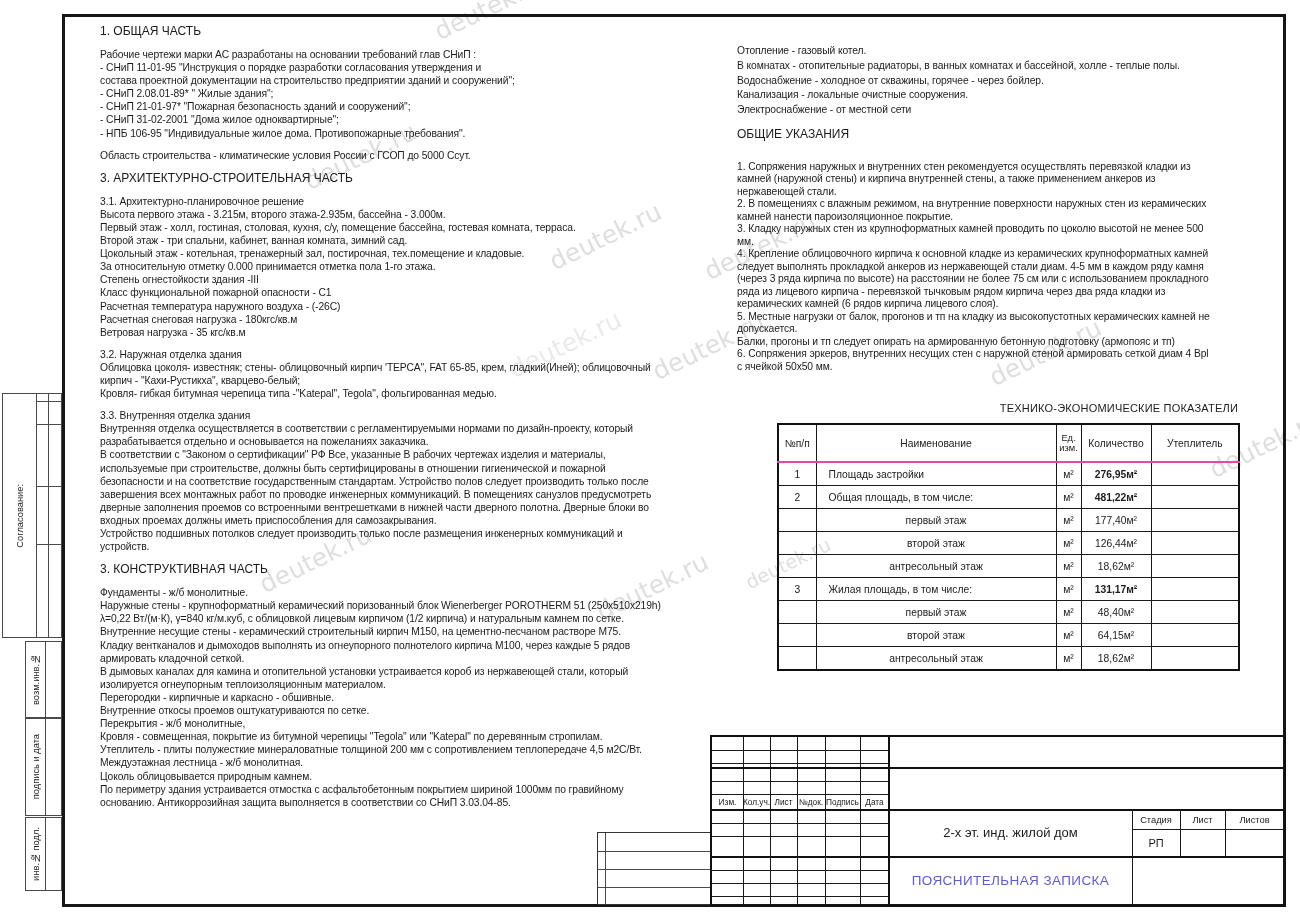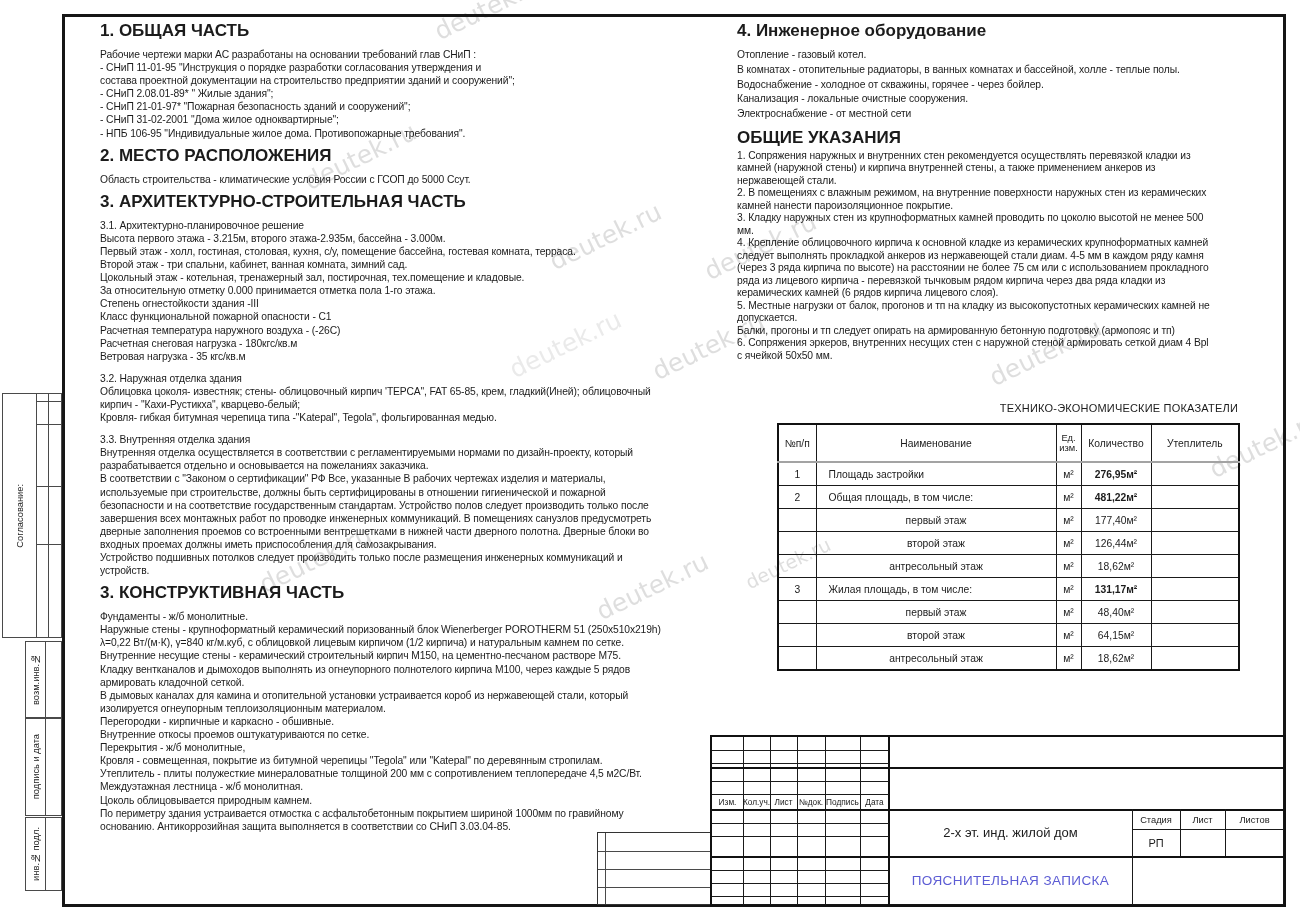--- a/index.html
+++ b/index.html
@@ -12,30 +12,30 @@
     border:3px solid #161616;box-sizing:border-box;background:transparent;}
   
   .wm{position:absolute;color:#c4c4c4;font-size:25px;font-family:"DejaVu Sans",sans-serif;
     transform:rotate(-26deg);opacity:.55;white-space:nowrap;pointer-events:none;z-index:0;}
   .wm.small{font-size:19px;}
   .wm.faint{opacity:.35;}
   
   .col{position:absolute;z-index:1;}
   .col-left{left:100px;top:24px;width:615px;}
   .col-right{left:737px;top:24px;width:552px;}
-  .sec-h{font-size:17px;line-height:14px;margin:0 0 10px 0;font-weight:700;white-space:pre-line;}
+  .sec-h{font-size:12px;line-height:14px;margin:0 0 10px 0;font-weight:400;white-space:pre-line;}
   .sec-b{font-size:10.3px;line-height:13.1px;margin:0 0 9px 0;white-space:pre-line;letter-spacing:-0.1px;}
-  .col-right .sec-b{line-height:12.5px;}
+  .col-right .sec-b{line-height:12.5px;margin-top:20px;}
   .col-right .lh15{line-height:14.8px;}
   
   .teo{position:absolute;left:777px;top:402px;width:461px;z-index:1;}
   .teo-title{text-align:right;font-size:11px;letter-spacing:.2px;margin:0 0 9px 0;}
   table.teo-t{border-collapse:collapse;width:461px;table-layout:fixed;border:2px solid #111;}
   .teo-t th,.teo-t td{border:1px solid #1a1a1a;padding:0;font-weight:400;overflow:hidden;}
-  .teo-t thead th{height:36px;font-size:10.3px;border-bottom:2px solid #a3a3a3;}
+  .teo-t thead th{height:36px;font-size:10.3px;border-bottom:2px solid #ec4899;}
   .teo-t th.unit-h{font-size:9.3px;line-height:10px;white-space:pre-line;}
   .teo-t tbody td{height:22px;font-size:10.3px;}
   .teo-t .c{text-align:center;}
   .teo-t .name-main{padding-left:12px;text-align:left;}
   .teo-t .b{font-weight:700;}
   
   .tb{position:absolute;left:710px;top:735px;width:576px;height:172px;
     border:2px solid #111;box-sizing:border-box;z-index:1;}
   .hl,.vl{position:absolute;background:#1a1a1a;}
   .hl{height:1px;}.hl.t2{height:2px;background:#111;}
@@ -106,21 +106,20 @@
 
 <div class="col col-left">
   <div class="sec-h">1. ОБЩАЯ ЧАСТЬ</div>
   <div class="sec-b">Рабочие чертежи марки АС разработаны на основании требований глав СНиП :
 - СНиП 11-01-95 "Инструкция о порядке разработки согласования утверждения и
 состава проектной документации на строительство предприятии зданий и сооружений";
 - СНиП 2.08.01-89* " Жилые здания";
 - СНиП 21-01-97*  "Пожарная безопасность зданий и сооружений";
 - СНиП 31-02-2001 "Дома жилое одноквартирные";
 - НПБ 106-95 "Индивидуальные жилое дома. Противопожарные требования".</div>
-  <div class="sec-h">2. МЕСТО РАСПОЛОЖЕНИЯ</div>
   <div class="sec-b">Область строительства - климатические условия России с ГСОП до 5000 Ссут.</div>
   <div class="sec-h">3. АРХИТЕКТУРНО-СТРОИТЕЛЬНАЯ ЧАСТЬ</div>
   <div class="sec-b">3.1. Архитектурно-планировочное решение
 Высота первого этажа - 3.215м, второго этажа-2.935м, бассейна - 3.000м.
 Первый этаж - холл, гостиная, столовая, кухня, с/у,  помещение бассейна, гостевая комната, терраса.
 Второй этаж - три спальни, кабинет, ванная комната, зимний сад.
 Цокольный этаж - котельная, тренажерный зал, постирочная, тех.помещение и кладовые.
 За относительную отметку 0.000 принимается отметка пола 1-го этажа.
 Степень огнестойкости здания -III
 Класс функциональной пожарной опасности - С1
@@ -156,21 +155,20 @@
 Перекрытия - ж/б монолитные,
 Кровля - совмещенная, покрытие из битумной черепицы "Tegola" или "Katepal" по деревянным стропилам.
 Утеплитель - плиты полужесткие минераловатные толщиной 200 мм с сопротивлением теплопередаче 4,5 м2С/Вт.
 Междуэтажная лестница - ж/б монолитная.
 Цоколь облицовывается природным камнем.
 По периметру здания устраивается отмостка с асфальтобетонным покрытием шириной 1000мм по гравийному
 основанию. Антикоррозийная защита выполняется в соответствии со СНиП 3.03.04-85.</div>
 </div>
 
 <div class="col col-right">
-  <div class="sec-h">4. Инженерное оборудование</div>
   <div class="sec-b lh15">Отопление - газовый котел.
 В комнатах - отопительные радиаторы, в ванных комнатах и бассейной, холле - теплые полы.
 Водоснабжение - холодное от скважины, горячее - через бойлер.
 Канализация - локальные очистные сооружения.
 Электроснабжение - от местной сети</div>
   <div class="sec-h" style="margin-bottom:5px">ОБЩИЕ УКАЗАНИЯ</div>
   <div class="sec-b">1. Сопряжения наружных и внутренних стен рекомендуется осуществлять перевязкой кладки из
 камней (наружной стены) и кирпича внутренней стены, а также применением анкеров из
 нержавеющей стали.
 2. В помещениях с влажным режимом, на внутренние поверхности наружных стен из керамических

